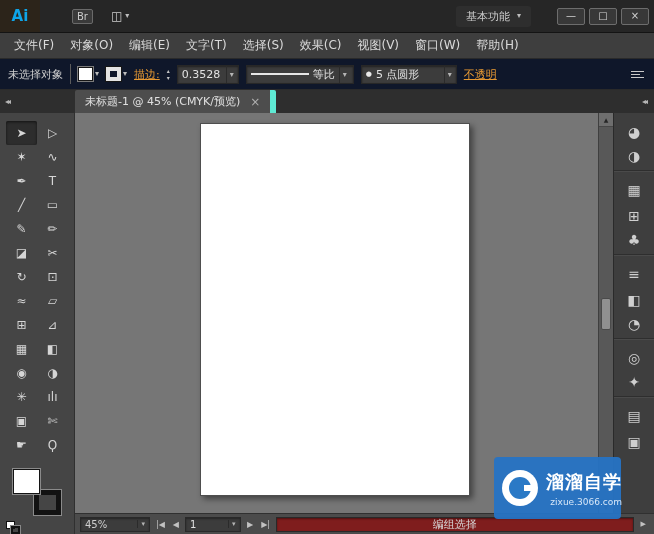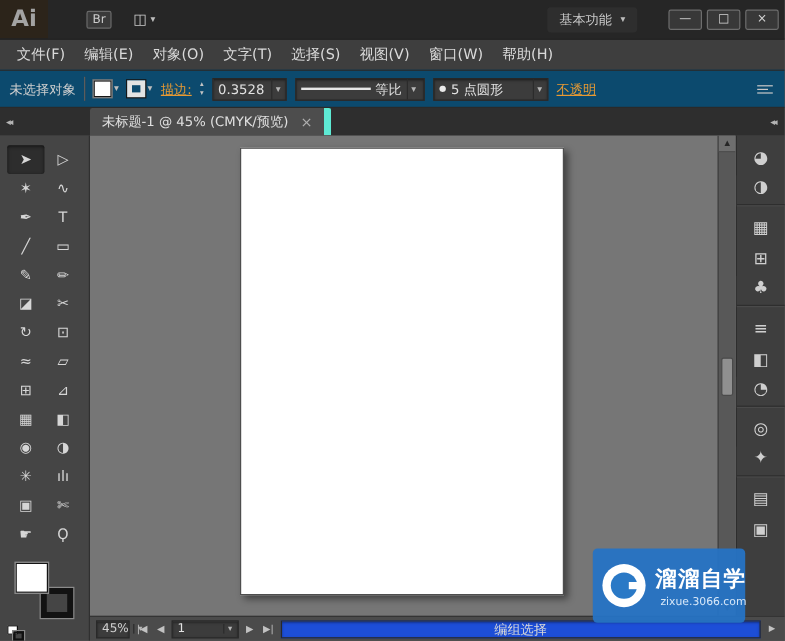--- a/index.html
+++ b/index.html
@@ -2,40 +2,40 @@
 <html><head>
 <meta charset="utf-8">
 <style>
   * { box-sizing: border-box; }
   body { margin:0; background:#555; font-family:"DejaVu Sans","Liberation Sans",sans-serif; }
   .app { position:relative; width:654px; height:534px; background:#4d4d4d; overflow:hidden;
          display:flex; flex-direction:column; font-family:"DejaVu Sans","Liberation Sans",sans-serif; user-select:none; }
 
   
   .titlebar { height:32px; background:#262626; display:flex; align-items:center; flex:0 0 auto; }
-  .ai-logo { width:40px; height:32px; background:#2c241a; color:#a3a3a3; font-weight:bold;
-             font-size:19px; display:flex; align-items:center; justify-content:center; }
+  .ai-logo { width:40px; height:32px; background:#2c241a; color:#0ea5e9; font-weight:bold;
+             font-size:15px; display:flex; align-items:center; justify-content:center; }
   .br-btn { margin-left:32px; border:1px solid #6a6a6a; background:#3a3a3a; color:#cccccc;
             font-size:10px; padding:1px 4px; border-radius:2px; }
   .arrange-btn { margin-left:18px; color:#c9c9c9; font-size:12px; display:flex; align-items:center; gap:3px; }
   .caret { font-size:8px; color:#bdbdbd; line-height:1; }
   .tb-spacer { flex:1; }
   .workspace-btn { display:flex; align-items:center; gap:7px; color:#c8c8c8; font-size:11px;
                    padding:3px 10px; border-radius:3px; background:#2e2e2e; margin-right:26px; }
   .win-btns { display:flex; gap:4px; margin-right:5px; }
   .win-btn { width:28px; height:17px; border:1px solid #6d6d6d; background:#383838; color:#d3d3d3;
              font-size:10px; display:flex; align-items:center; justify-content:center; border-radius:2px; line-height:1; }
 
   
   .menubar { height:26px; background:#3e3e3e; border-top:1px solid #141414; display:flex;
              align-items:center; padding-left:6px; flex:0 0 auto; }
   .menu-item { color:#dadada; font-size:12px; padding:4px 8px; cursor:default; }
 
   
-  .controlbar { height:32px; background:#0c4a6e; border-top:1px solid #2a2a2a; border-bottom:1px solid #2a2a2a;
+  .controlbar { height:32px; background:#0f172a; border-top:1px solid #2a2a2a; border-bottom:1px solid #2a2a2a;
                 display:flex; align-items:center; padding:0 8px; gap:7px; flex:0 0 auto; font-size:11px; color:#cfcfcf; }
   .vsep { width:1px; height:20px; background:#3a3a3a; border-right:1px solid #5c5c5c; }
   .cb-swatch-group { display:flex; align-items:center; gap:2px; }
   .cb-fill { width:15px; height:14px; background:#ffffff; border:1px solid #161616; box-shadow:0 0 0 1px #7b7b7b; }
   .cb-stroke { width:15px; height:14px; border:4px solid #e3e3e3; background:transparent; box-shadow:0 0 0 1px #161616; }
   .cb-link { color:#e89a33; text-decoration:underline; font-size:11px; }
   .spinner { display:flex; flex-direction:column; justify-content:center; gap:1px; }
   .spinner span { font-size:6px; color:#c4c4c4; line-height:1; }
   .field { background:#3c3c3c; border:1px solid #272727; box-shadow:inset 0 1px 2px rgba(0,0,0,.45);
            height:19px; display:flex; align-items:center; padding:0 4px; gap:4px; color:#e2e2e2; }
@@ -100,21 +100,21 @@
 
   
   .statusbar { height:21px; background:#4b4b4b; border-top:1px solid #303030; display:flex;
                align-items:center; gap:4px; padding:0 5px; flex:0 0 auto; font-size:10px; color:#cfcfcf; }
   .sb-field { background:#3c3c3c; border:1px solid #292929; box-shadow:inset 0 1px 2px rgba(0,0,0,.4);
               height:15px; display:flex; align-items:center; padding:0 4px; gap:4px; }
   .sb-field .fcaret { font-size:7px; color:#b5b5b5; border-left:1px solid #2b2b2b; padding-left:3px; }
   .nav-btn { font-size:8px; color:#c2c2c2; padding:0 2px; }
   .page-input { width:34px; background:transparent; border:none; outline:none; color:#e2e2e2;
                 font-size:10px; font-family:inherit; padding:0; }
-  .status-display { flex:1; background:#1d4ed8; border:1px solid #292929; box-shadow:inset 0 1px 2px rgba(0,0,0,.4);
+  .status-display { flex:1; background:#7f1d1d; border:1px solid #292929; box-shadow:inset 0 1px 2px rgba(0,0,0,.4);
                     height:15px; display:flex; align-items:center; justify-content:center; color:#d8d8d8; font-size:11px; }
   .sb-expand { font-size:7px; color:#c2c2c2; padding:0 3px; }
 
   
   .watermark { position:absolute; left:494px; top:457px; width:127px; height:62px; z-index:50;
                background:rgba(38,115,196,0.95); border-radius:4px; display:flex; align-items:center;
                padding:6px 8px; gap:8px; }
   .wm-logo { width:36px; height:36px; border-radius:50%; background:#ffffff; position:relative; flex:0 0 auto; }
   .wm-logo::before { content:""; position:absolute; inset:7px; border-radius:50%; background:#2a79c6; }
   .wm-logo::after { content:""; position:absolute; right:5px; top:15px; width:9px; height:6px; background:#ffffff; }
@@ -143,28 +143,29 @@
       <div class="win-btn">—</div>
       <div class="win-btn">□</div>
       <div class="win-btn">×</div>
     </div>
   </div>
 
   <div class="menubar">
 
       <div class="menu-item">文件(F)</div>
 
+      <div class="menu-item">对象(O)</div>
+
       <div class="menu-item">编辑(E)</div>
 
-      <div class="menu-item">对象(O)</div>
-
       <div class="menu-item">文字(T)</div>
 
       <div class="menu-item">选择(S)</div>
 
+      <div class="menu-item">效果(C)</div>
 
       <div class="menu-item">视图(V)</div>
 
       <div class="menu-item">窗口(W)</div>
 
       <div class="menu-item">帮助(H)</div>
     </div>
 
   <div class="controlbar">
     <span>未选择对象</span>
@@ -398,21 +399,21 @@
               <span class="pglyph">▤</span>
             </div>
 
             <div class="pi">
               <span class="pglyph">▣</span>
             </div>
           </div>
       </div>
 
       <div class="statusbar">
-        <div class="sb-field" style="width:28px;">
+        <div class="sb-field" style="width:70px;">
           <span style="flex:1;">45%</span>
           <span class="fcaret">▾</span>
         </div>
         <span class="nav-btn">|◀</span>
         <span class="nav-btn">◀</span>
         <div class="sb-field" style="width:56px;">
           <input class="page-input" value="1" style="">
           <span class="fcaret">▾</span>
         </div>
         <span class="nav-btn">▶</span>

